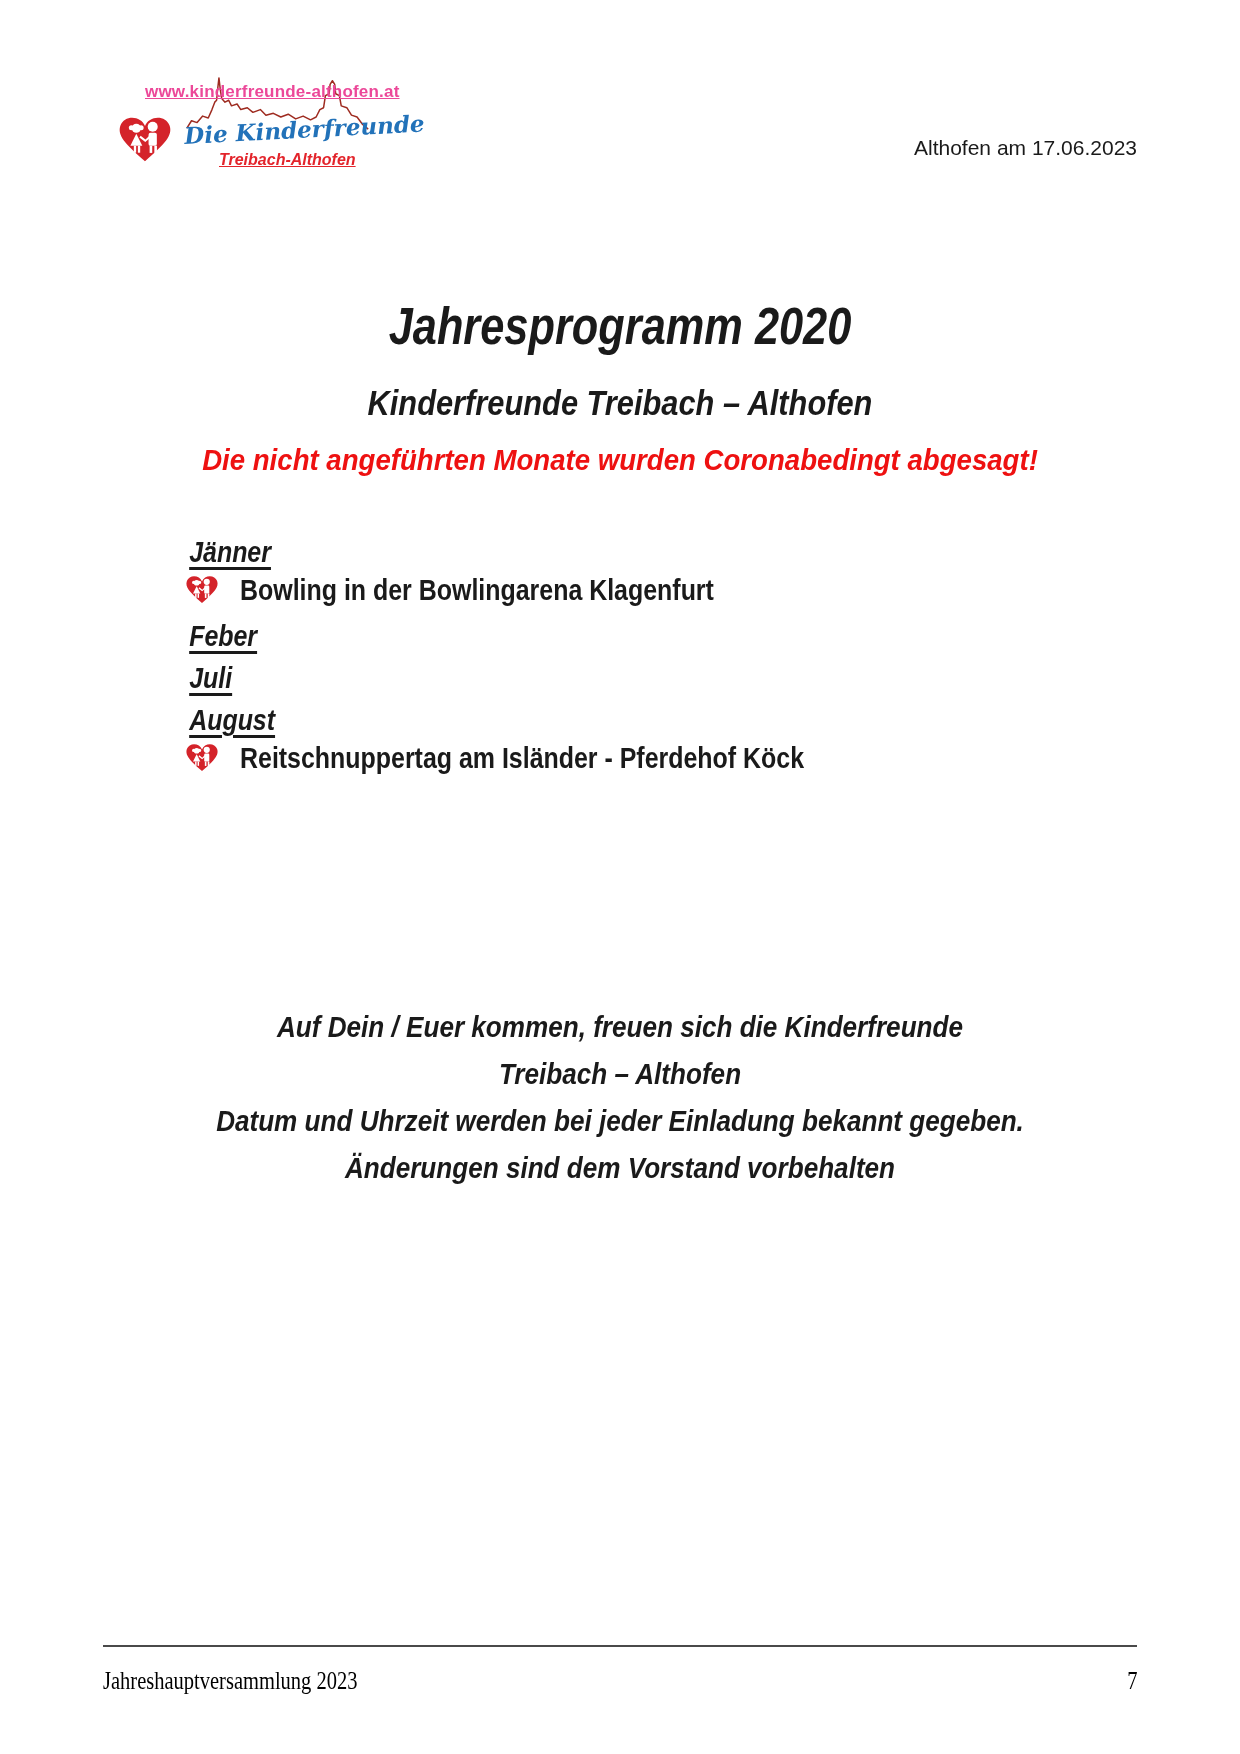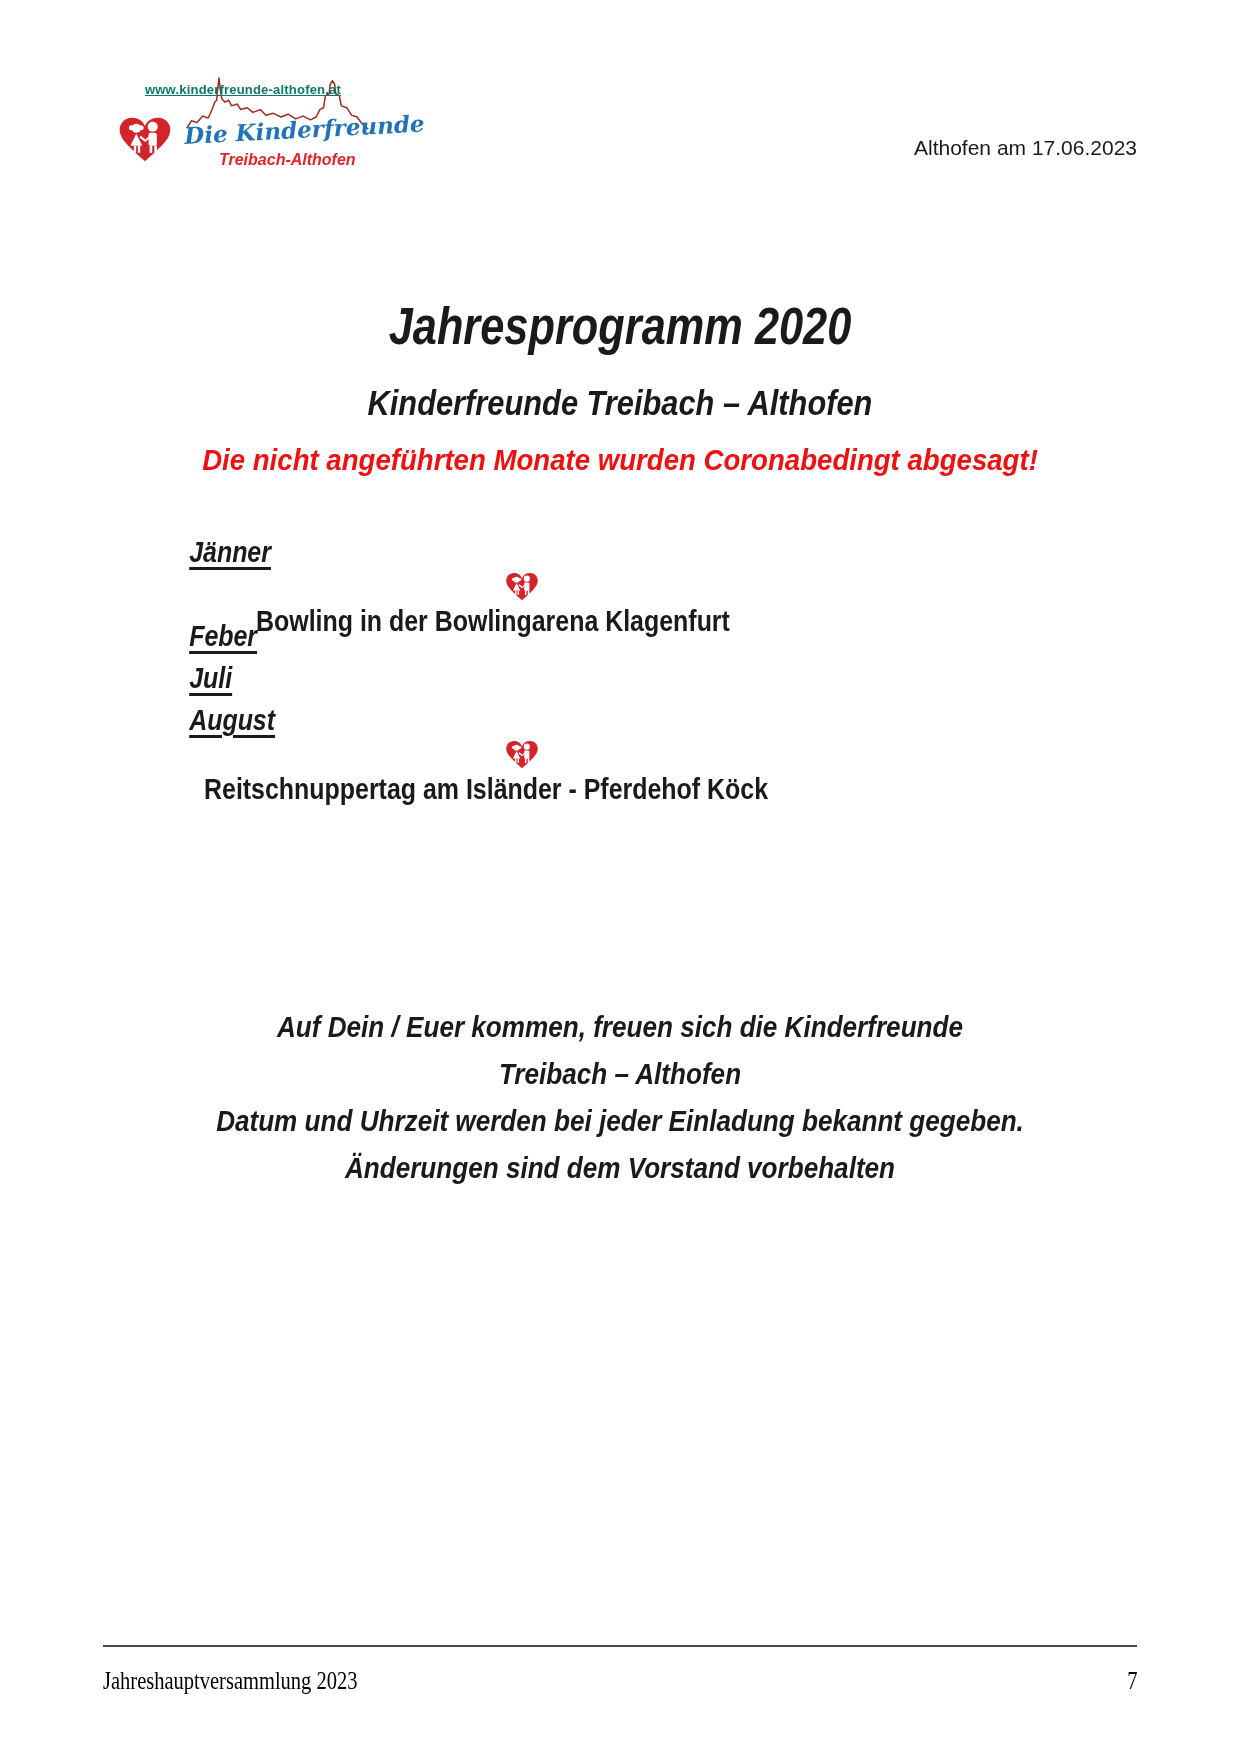--- a/index.html
+++ b/index.html
@@ -11,36 +11,36 @@
     background: #ffffff;
     font-family: "Liberation Sans", sans-serif;
     color: #1a1a1a;
     overflow: hidden;
   }
 
   
   .logo { position: absolute; left: 100px; top: 60px; width: 280px; height: 115px; }
   .logo-url {
     position: absolute; left: 45px; top: 22px;
-    font-size: 13px; font-weight: bold; letter-spacing: .2px;
-    color: #0f766e; text-decoration: underline;
+    font-size: 17px; font-weight: bold; letter-spacing: .2px;
+    color: #ec4899; text-decoration: underline;
     white-space: nowrap;
   }
   .logo-skyline { position: absolute; left: 85px; top: 12px; width: 186px; height: 64px; }
   .logo-heart { position: absolute; left: 16px; top: 54px; width: 58px; height: 52px; }
   .logo-brand {
     position: absolute; left: 85px; top: 62px;
     font-family: "DejaVu Serif", serif; font-style: italic; font-weight: bold;
     font-size: 23px; color: #2272b9; white-space: nowrap;
     transform: rotate(-3deg); transform-origin: left bottom;
   }
   .logo-loc {
     position: absolute; left: 119px; top: 91px;
     font-size: 16px; font-weight: bold; font-style: italic;
-    color: #e3242b; white-space: nowrap;
+    color: #e3242b; white-space: nowrap; text-decoration: underline;
   }
 
   
   .date-line {
     position: absolute; top: 136px; right: 103px;
     font-size: 21px; color: #1a1a1a; white-space: nowrap;
   }
 
   
   .title {
@@ -62,21 +62,21 @@
 
   
   .program { position: absolute; left: 184px; top: 527px; }
   .month-row { height: 42px; display: flex; align-items: flex-end; }
   .month-label {
     display: inline-block; font-size: 29px; font-weight: bold; font-style: italic;
     text-decoration: underline; text-decoration-thickness: 2.5px; text-underline-offset: 5px;
     transform: scaleX(.86); transform-origin: left center; white-space: nowrap;
     padding-left: 6px;
   }
-  .event-row { height: 42px; display: flex; align-items: center; flex-direction: column; }
+  .event-row { height: 42px; display: flex; align-items: center; }
   .event-icon { width: 36px; height: 32px; flex: 0 0 36px; }
   .event-text {
     display: inline-block; margin-left: 20px;
     font-size: 29px; font-weight: bold;
     transform: scaleX(.86); transform-origin: left center; white-space: nowrap;
   }
 
   
   .closing {
     position: absolute; top: 1004px; left: 0; width: 100%;

